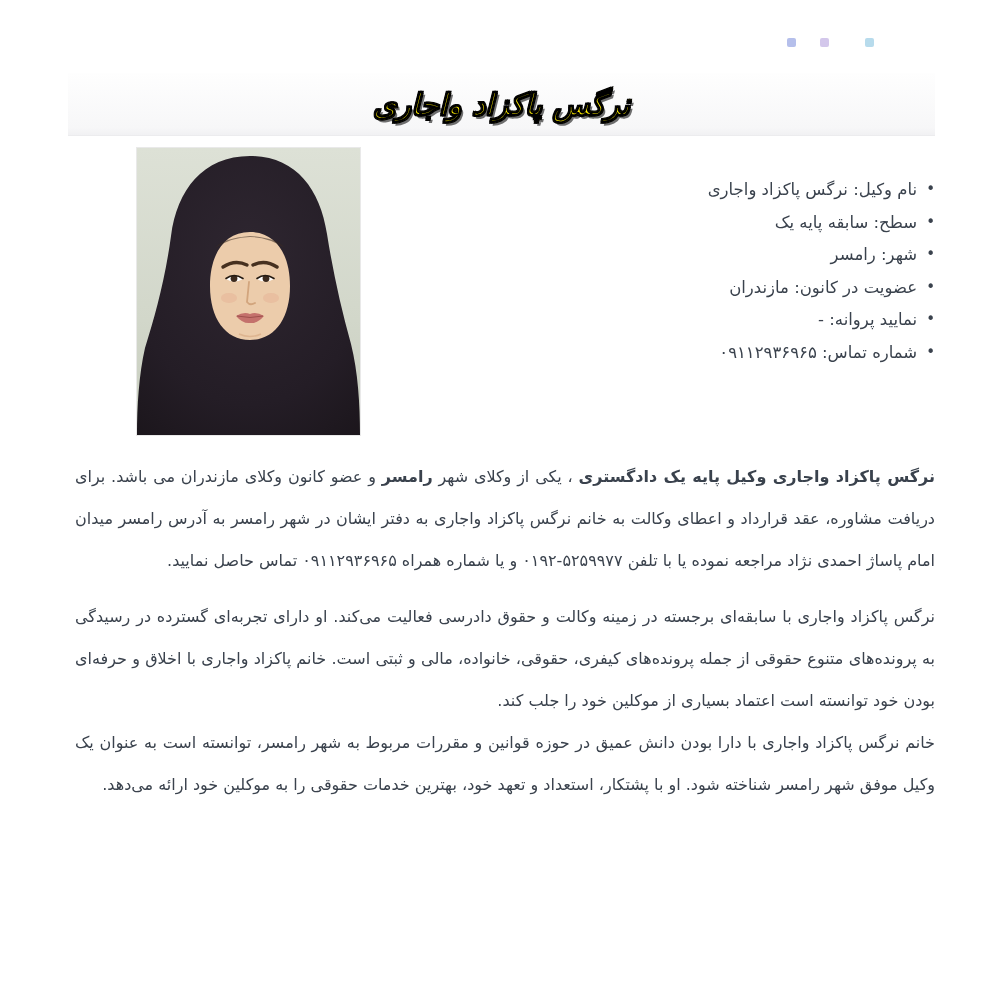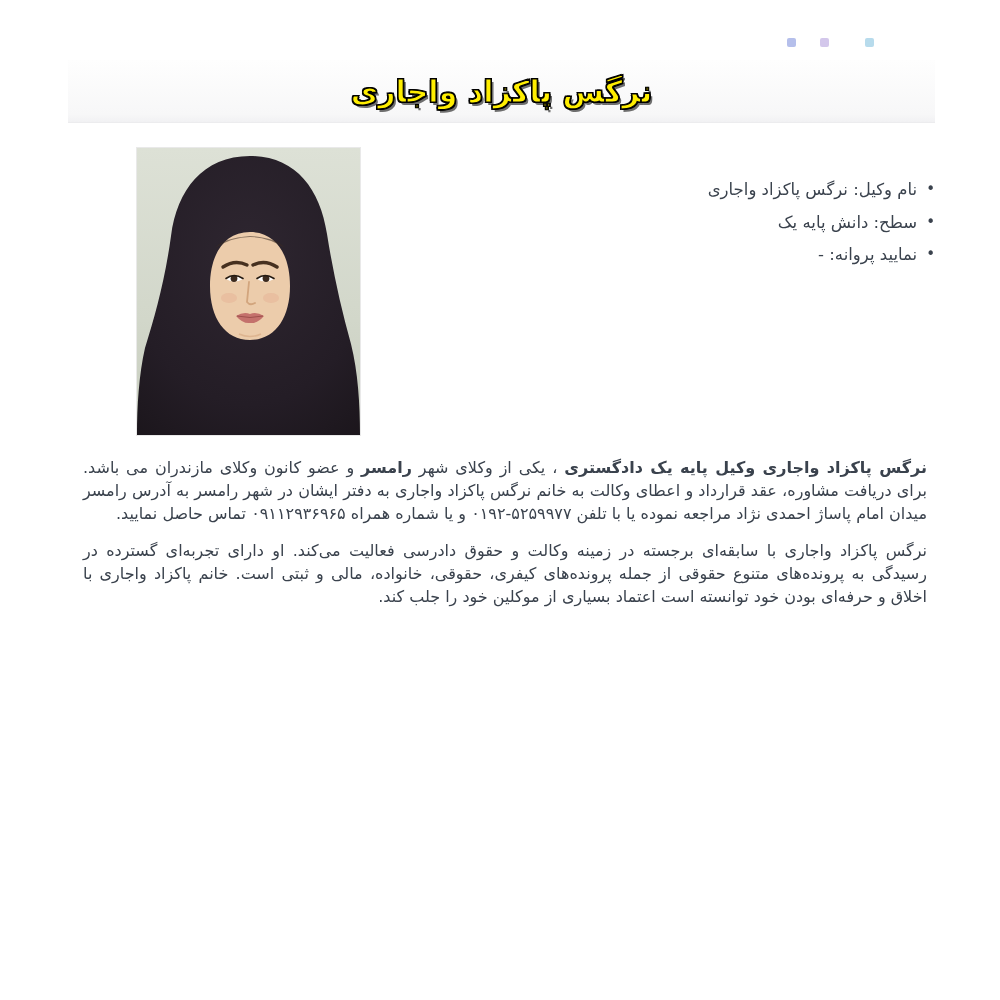--- a/index.html
+++ b/index.html
@@ -10,45 +10,45 @@
     color:#3a424d;
   }
   
   .social-row{position:absolute;top:36px;left:780px;width:110px;height:14px;}
   .social-row .s-icon{position:absolute;top:2px;width:9px;height:9px;border-radius:2px;opacity:.5;}
   .s-icon.i1{left:7px;background:#6b7fd7;}
   .s-icon.i2{left:40px;background:#a88fd8;}
   .s-icon.i3{left:85px;background:#6fb7d9;}
   
   .title-band{
-    position:absolute;left:68px;top:60px;width:867px;height:62px;
+    position:absolute;left:68px;top:73px;width:867px;height:62px;
     background:linear-gradient(180deg,#fefefe 0%,#f7f7f8 88%,#f1f1f3 100%);
     border-bottom:1px solid #ececee;
-    display:flex;align-items:center;justify-content:center;
+    display:flex;align-items:center;justify-content:center;font-style:italic;
   }
   .page-title{
     margin:0;font-size:30px;font-weight:bold;letter-spacing:0;
     color:#ffee00;
     -webkit-text-stroke:1.2px #000;
     text-shadow:
       -1px -1px 0 #000, 1px -1px 0 #000, -1px 1px 0 #000, 1px 1px 0 #000,
       2.5px 2.5px 0 #6e6e6e;
   }
   
   .content{position:absolute;left:75px;top:148px;width:860px;direction:rtl;}
   .profile{display:flex;align-items:flex-start;}
   .details{flex:1;list-style:none;margin:0;padding:26px 0 0 16px;text-align:right;}
   .details li{font-size:16.5px;line-height:32.5px;white-space:nowrap;}
   .details li::before{content:"•";margin-left:9px;font-size:15px;position:relative;top:-1px;}
   .photo{width:223px;height:287px;margin:0 0 0 62px;flex:0 0 auto;box-shadow:0 0 0 1px #e9e9e9;}
   .photo svg{display:block;width:223px;height:287px;}
   
   .article{margin-top:21px;}
   .article p{
-    margin:8px;font-size:16px;line-height:23px;
+    margin:0;font-size:16px;line-height:42px;
     text-align:justify;text-align-last:right;
   }
   .article p.intro{margin-bottom:14px;}
   .article b{font-weight:bold;}
 </style>
 </head>
 <body>
 
 <div class="social-row">
   <span class="s-icon i1"></span>
@@ -58,22 +58,25 @@
 
 <div class="title-band">
   <h1 class="page-title">نرگس پاکزاد واجاری</h1>
 </div>
 
 <div class="content">
 
   <div class="profile">
     <ul class="details">
       <li>نام وکیل: نرگس پاکزاد واجاری</li>
-      <li>سطح: دانش پایه یک</li>
+      <li>سطح: سابقه پایه یک</li>
+      <li>شهر: رامسر</li>
+      <li>عضویت در کانون: مازندران</li>
       <li>نمایید پروانه: -</li>
+      <li>شماره تماس: ۰۹۱۱۲۹۳۶۹۶۵</li>
     </ul>
 
     <figure class="photo">
       <svg viewBox="0 0 223 287" xmlns="http://www.w3.org/2000/svg">
         <defs>
           <linearGradient id="bg" x1="0" y1="0" x2="0" y2="1">
             <stop offset="0" stop-color="#dde1d6"></stop>
             <stop offset="0.6" stop-color="#d2d7ca"></stop>
             <stop offset="1" stop-color="#c6ccbd"></stop>
           </linearGradient>
@@ -113,15 +116,16 @@
         <path d="M100,168 Q113,171 126,168" stroke="#9e4f4c" stroke-width="1" fill="none"></path>
 
         <path d="M102,186 Q113,191 124,186" stroke="#d8ab84" stroke-width="1.4" fill="none" opacity="0.7"></path>
       </svg>
     </figure>
   </div>
 
   <div class="article">
     <p class="intro"><b>نرگس پاکزاد واجاری وکیل پایه یک دادگستری</b><span> ، یکی از وکلای شهر </span><b>رامسر</b><span> و عضو کانون وکلای مازندران می باشد. برای دریافت مشاوره، عقد قرارداد و اعطای وکالت به خانم نرگس پاکزاد واجاری به دفتر ایشان در شهر رامسر به آدرس رامسر میدان امام پاساژ احمدی نژاد مراجعه نموده یا با تلفن ۵۲۵۹۹۷۷-۰۱۹۲ و یا شماره همراه ۰۹۱۱۲۹۳۶۹۶۵ تماس حاصل نمایید.</span></p>
     <p>نرگس پاکزاد واجاری با سابقه‌ای برجسته در زمینه وکالت و حقوق دادرسی فعالیت می‌کند. او دارای تجربه‌ای گسترده در رسیدگی به پرونده‌های متنوع حقوقی از جمله پرونده‌های کیفری، حقوقی، خانواده، مالی و ثبتی است. خانم پاکزاد واجاری با اخلاق و حرفه‌ای بودن خود توانسته است اعتماد بسیاری از موکلین خود را جلب کند.</p>
+    <p>خانم نرگس پاکزاد واجاری با دارا بودن دانش عمیق در حوزه قوانین و مقررات مربوط به شهر رامسر، توانسته است به عنوان یک وکیل موفق شهر رامسر شناخته شود. او با پشتکار، استعداد و تعهد خود، بهترین خدمات حقوقی را به موکلین خود ارائه می‌دهد.</p>
   </div>
 
 </div>
 
 </body></html>

